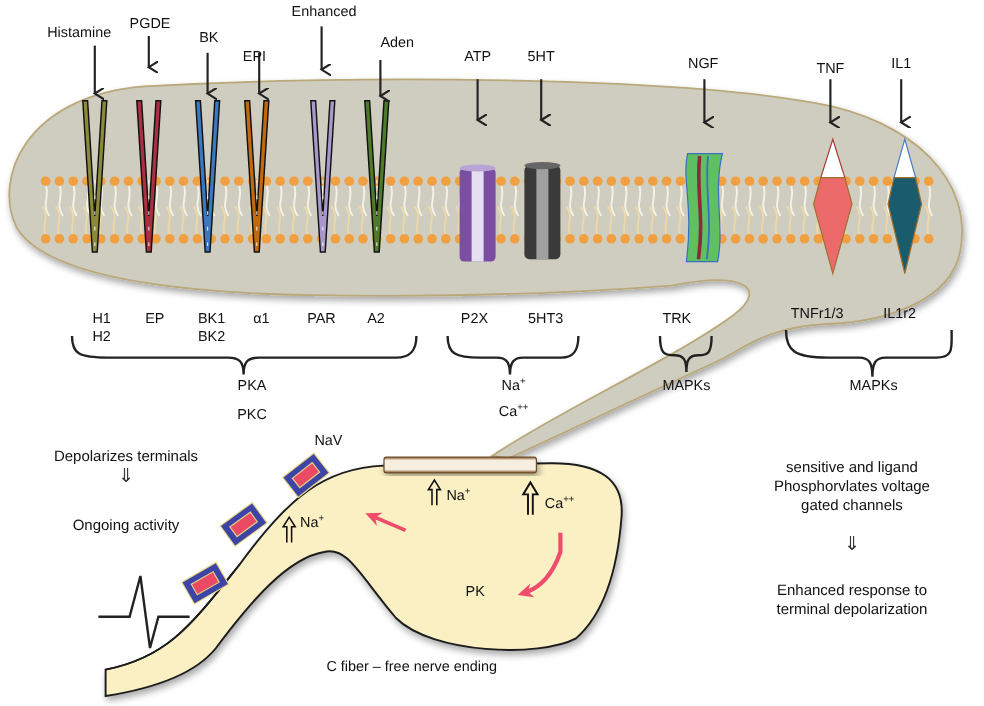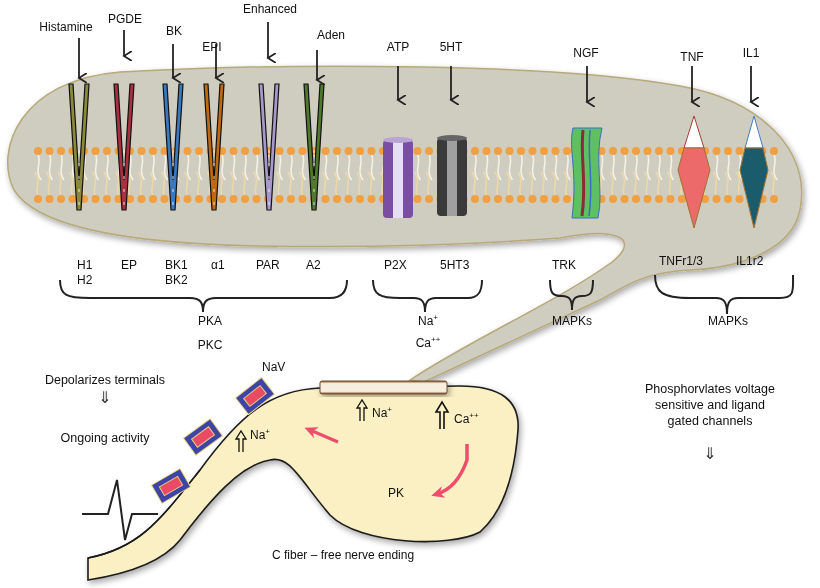--- a/index.html
+++ b/index.html
@@ -445,18 +445,22 @@
   <div class="lbl" style="left:388px;top:486px">PK</div>
   <div class="lbl" style="left:272px;top:548px">C fiber – free nerve ending</div>
 
   
   <div class="note" style="left:30px;top:372px;width:150px">Depolarizes terminals</div>
   <div class="note" style="left:30px;top:390px;width:150px;font-size:16px;color:#333">⇓</div>
   <div class="note" style="left:30px;top:430px;width:150px">Ongoing activity</div>
 
   
   <div class="note" style="left:630px;top:381px;width:160px">
+    <div>sensitive and ligand</div>
     <div>Phosphorvlates voltage</div>
-    <div>sensitive and ligand</div>
     <div>gated channels</div>
   </div>
   <div class="note" style="left:630px;top:446px;width:160px;font-size:16px;color:#333">⇓</div>
+  <div class="note" style="left:630px;top:484px;width:160px">
+    <div>Enhanced response to</div>
+    <div>terminal depolarization</div>
+  </div>
 </div>
 
 </body></html>

